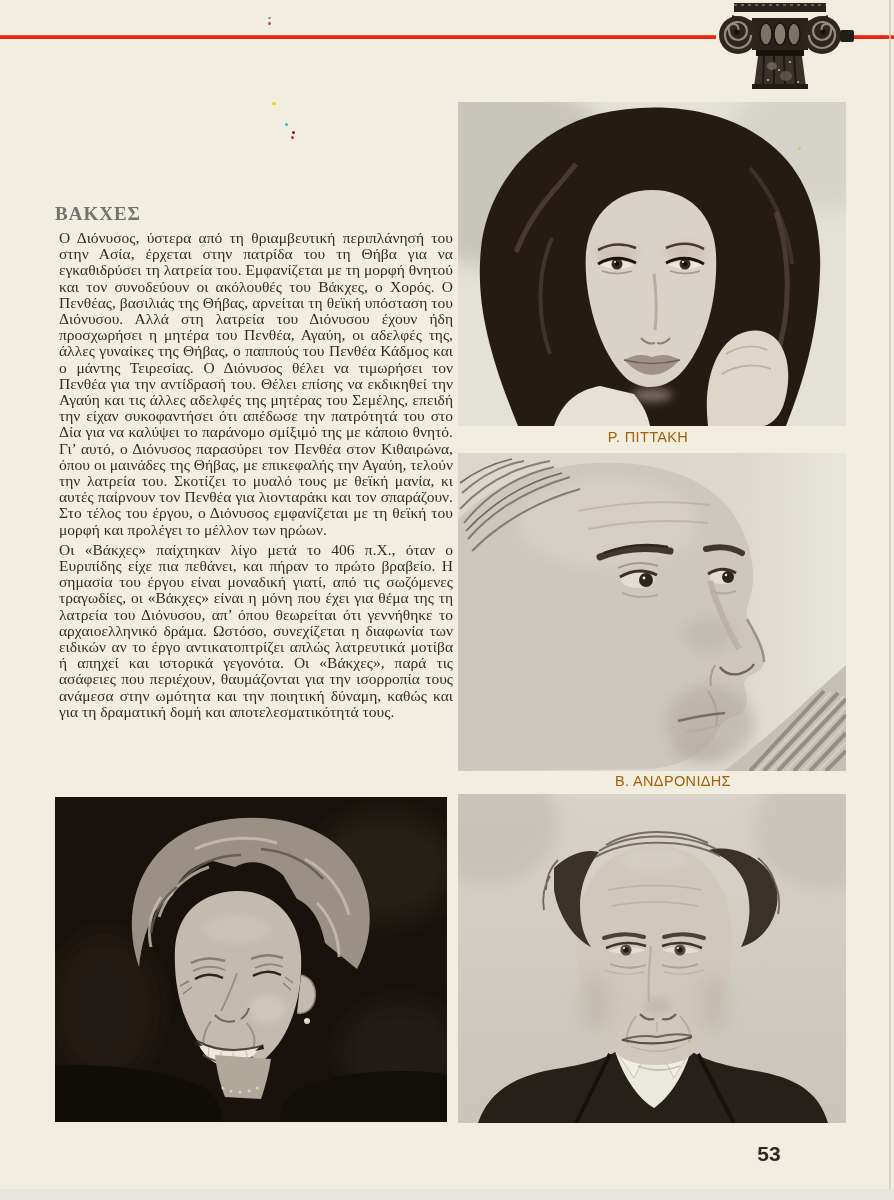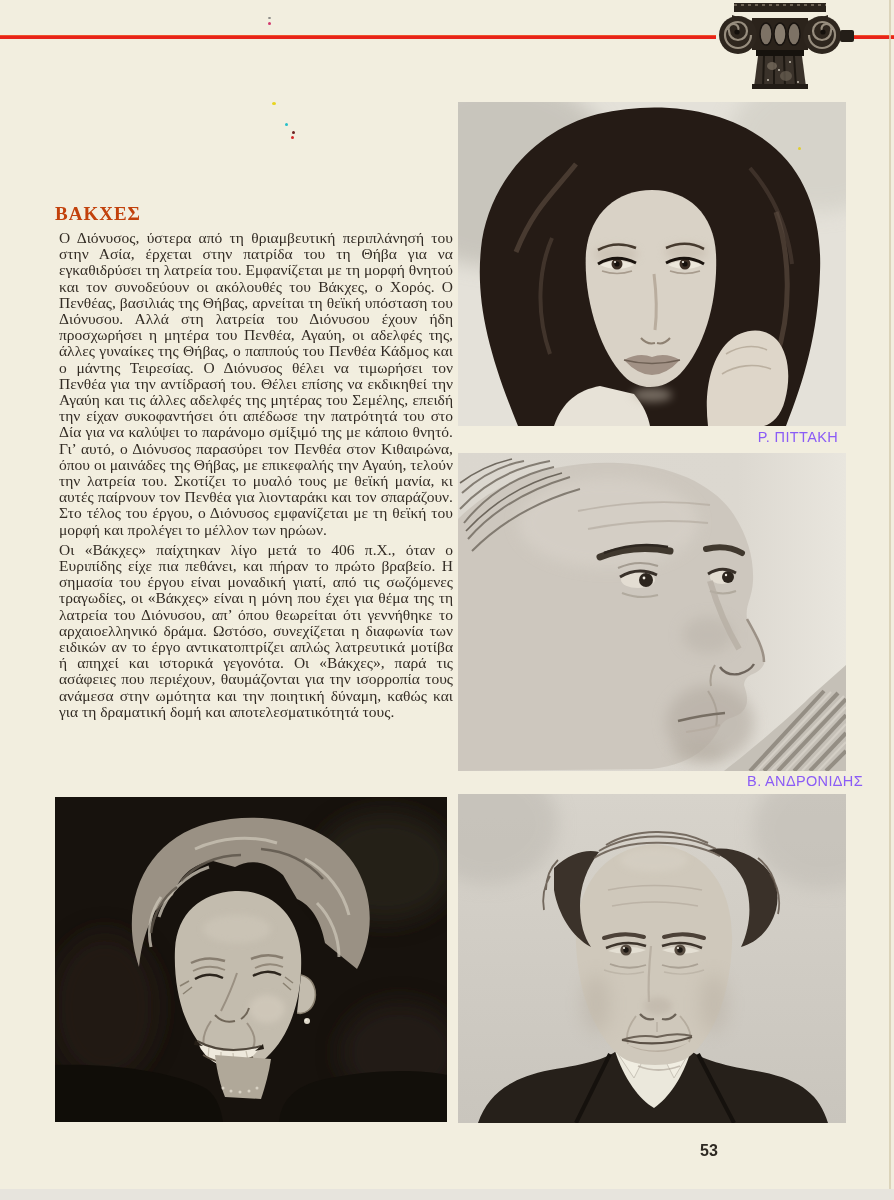--- a/index.html
+++ b/index.html
@@ -23,43 +23,43 @@
     position:absolute;left:840px;top:30px;width:14px;height:12px;
     background:#241e18;border-radius:2px;
   }
   .article{
     position:absolute;left:55px;top:202px;width:402px;
     color:#332c25;
   }
   .article h1{
     margin:0 3px 3px 0;
     font-size:19px;line-height:24px;font-weight:bold;
-    letter-spacing:1px;color:#c2410c;
+    letter-spacing:1px;color:#737373;
   }
   .article p{
     margin:4px;
     font-size:15.5px;line-height:16.2px;
     text-align:justify;
     color:#332c25;
   }
   figure{margin:0;padding:0;position:absolute;}
   .photo{display:block;}
   .caption{
     position:absolute;
     font-family:"Liberation Sans", sans-serif;
     font-size:14.5px;line-height:16px;
     letter-spacing:.35px;
-    color:#8b5cf6;
-    text-align:right;
+    color:#a16207;
+    text-align:center;
   }
   .page-number{
     position:absolute;left:700px;top:1142px;width:138px;
-    text-align:left;
+    text-align:center;
     font-family:"Liberation Sans", sans-serif;
-    font-size:16px;font-weight:bold;color:#2e2923;
+    font-size:21px;font-weight:bold;color:#2e2923;
   }
   .edge-line{
     position:absolute;left:889px;top:0;width:2px;height:1200px;
     background:#d8cfb4;opacity:.85;
   }
   .bottom-strip{
     position:absolute;left:0;top:1189px;width:894px;height:11px;
     background:#e7e4dd;
   }
   .speck{position:absolute;border-radius:50%;}

